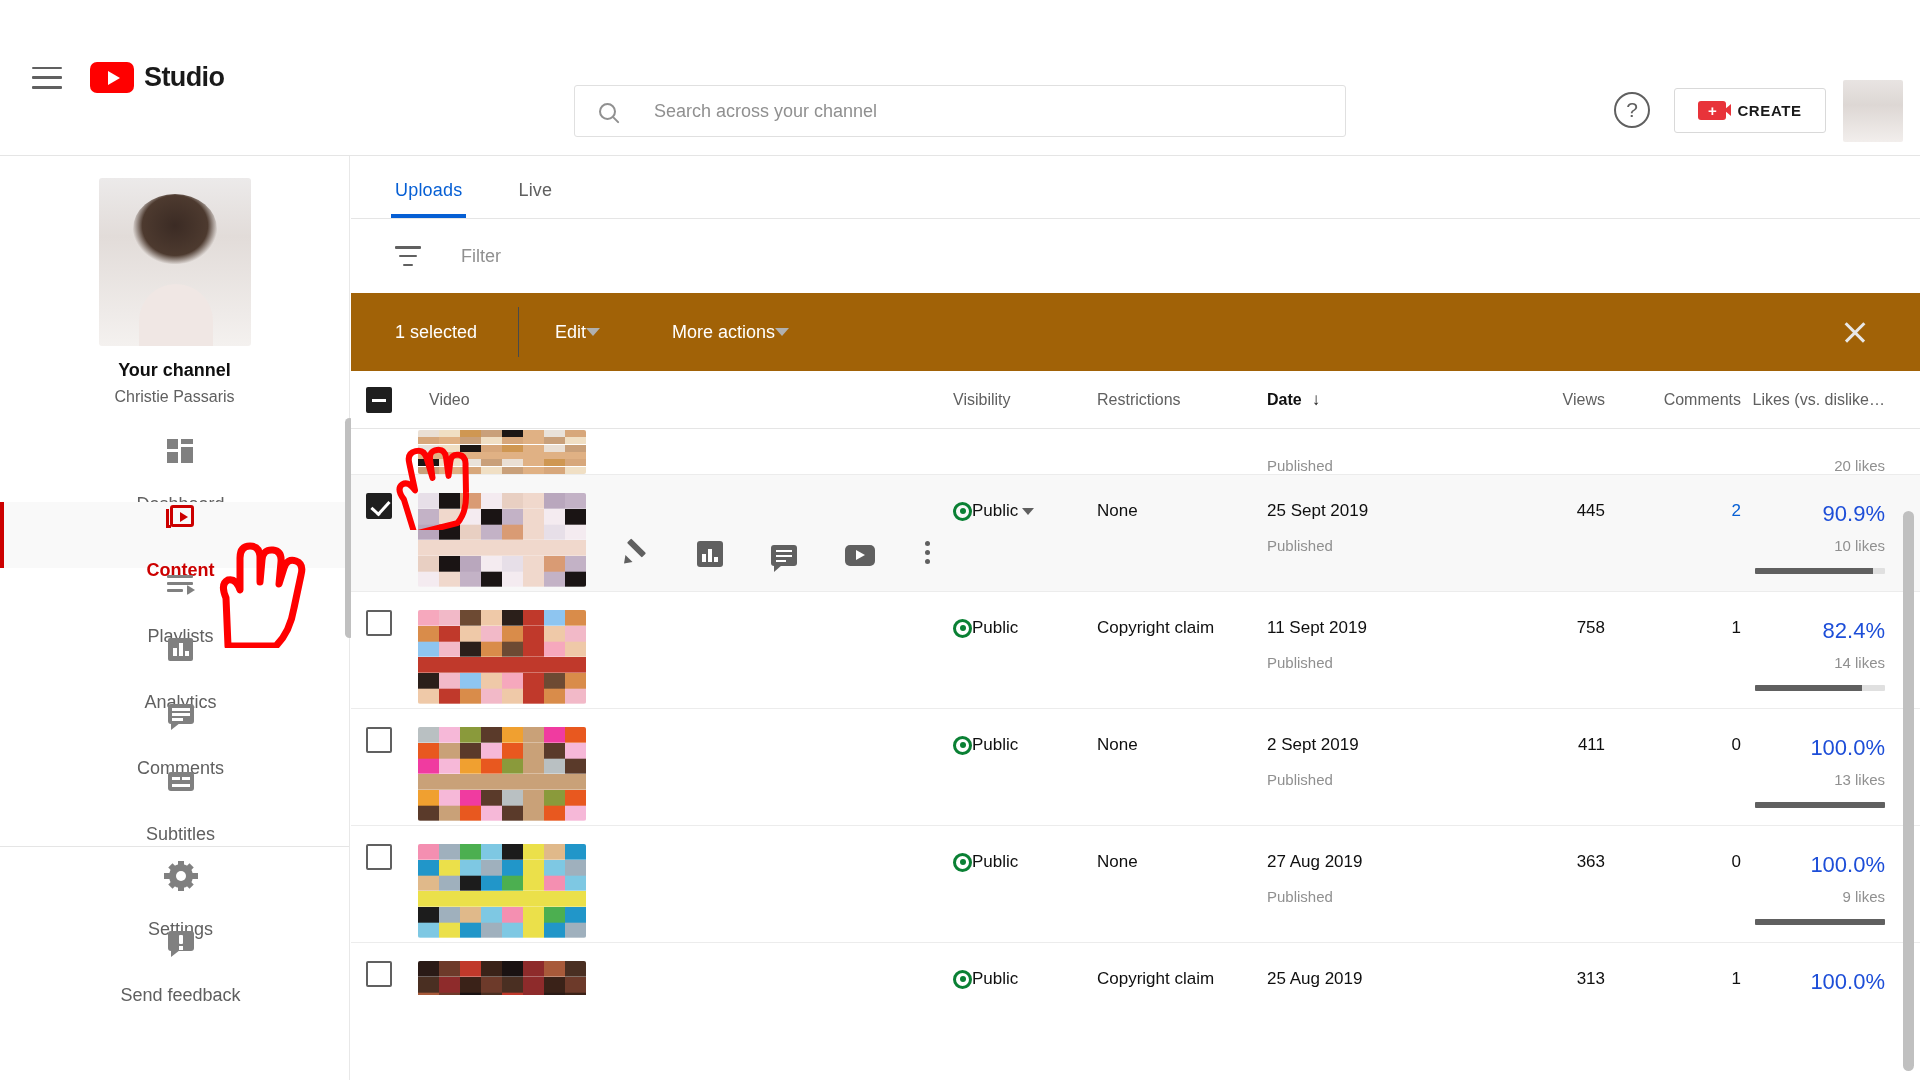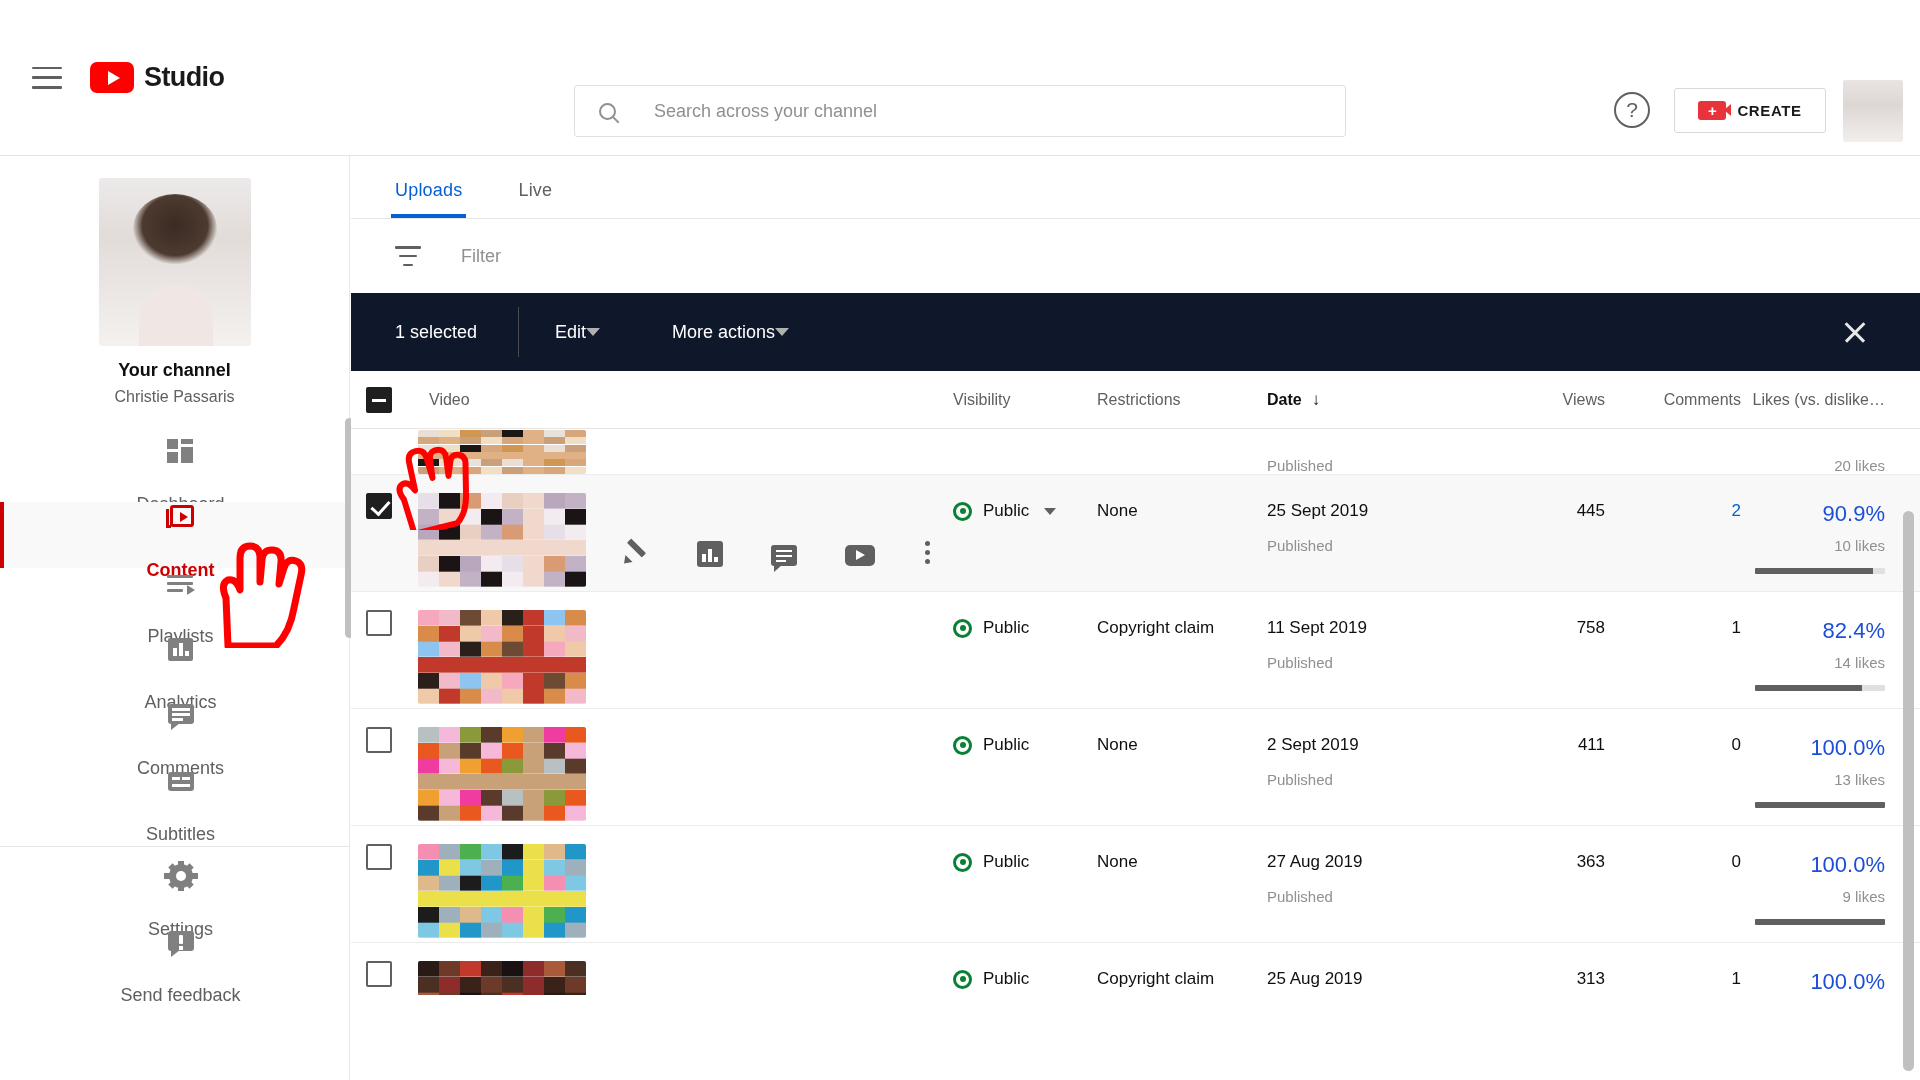--- a/index.html
+++ b/index.html
@@ -234,21 +234,21 @@
   #filterbar { height:74px; display:flex; align-items:center; padding-left:44px; gap:40px; }
   #filter-icon { width:26px; height:20px; display:flex; flex-direction:column; justify-content:space-between; cursor:pointer; }
   #filter-icon span { display:block; height:2.5px; background:#606060; border-radius:1px; margin:0 auto; }
   #filter-icon span:nth-child(1){ width:26px; }
   #filter-icon span:nth-child(2){ width:18px; }
   #filter-icon span:nth-child(3){ width:10px; }
   #filter-placeholder { font-size:18px; color:#909090; cursor:text; }
 
   
   #selbar {
-    height:78px; background:#0f172a; color:#fff;
+    height:78px; background:#a16207; color:#fff;
     display:flex; align-items:center; position:relative;
   }
   #sel-count {
     width:168px; padding-left:44px; font-size:18px;
     border-right:1px solid #4a4a4a; height:50px; display:flex; align-items:center;
   }
   .sel-action {
     display:flex; align-items:center; padding:0 36px;
     font-size:18px; cursor:pointer; height:100%;
   }
@@ -339,21 +339,21 @@
   .act-comment .r3 { top:15px; width:10px; }
   .act-yt { width:30px; height:21px; background:#606060; border-radius:5px; margin-top:2px; }
   .act-yt::after {
     content:''; position:absolute; left:11px; top:5px; width:0; height:0;
     border-left:9px solid #fff; border-top:5.5px solid transparent; border-bottom:5.5px solid transparent;
   }
   .act-more { width:8px; }
   .act-more i { display:block; width:5px; height:5px; background:#606060; border-radius:50%; margin:0 auto 4px; }
 
   .cell { font-size:17px; color:#0f0f0f; padding-top:8px; }
-  .vis-cell { display:flex; align-items:center; gap:11px; }
+  .vis-cell { display:flex; align-items:center; }
   .eye {
     width:19px; height:19px; border:3px solid #0a8034; border-radius:50%;
     position:relative; flex:none;
   }
   .eye::after {
     content:''; position:absolute; left:3.5px; top:3.5px; width:6px; height:6px;
     background:#0a8034; border-radius:50%;
   }
   .vis-caret {
     width:0; height:0; border-left:6px solid transparent; border-right:6px solid transparent;

